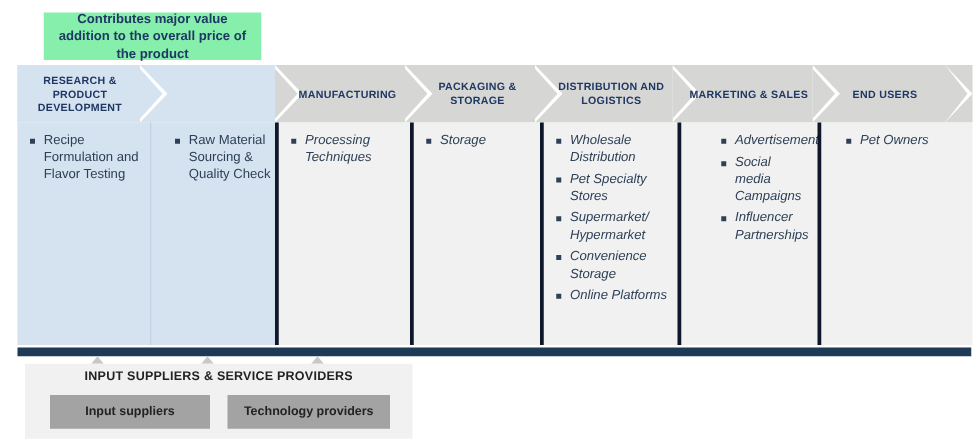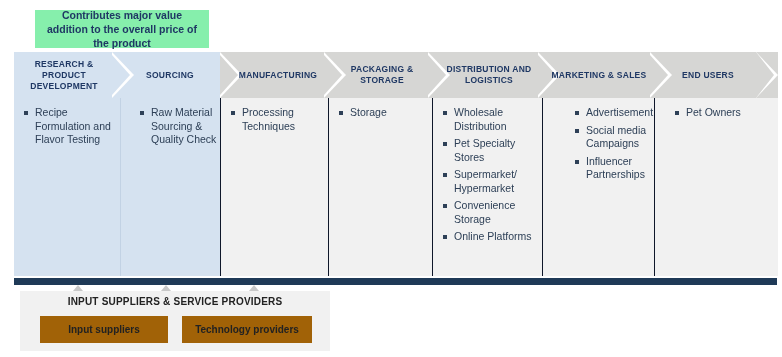--- a/index.html
+++ b/index.html
@@ -60,21 +60,21 @@
   #content-blue{
     position:absolute;left:0;top:46px;width:206px;height:178px;
     background:#d5e2f0;
   }
   .col{
     position:absolute;top:46px;height:178px;
     box-sizing:border-box;
     padding:8px 6px 0 10px;
   }
   .col.div-blue{border-left:1px solid #c2d2e4;}
-  .col.div-gray{border-left:1px solid #0f172a;}
+  .col.div-gray{border-left:3px solid #0f172a;font-style:italic;}
 
   ul.bullets{list-style:none;margin:0;padding:0;}
   ul.bullets li{
     position:relative;
     padding-left:11px;
     margin-bottom:4px;
     font-size:10.5px;line-height:13.5px;
     color:#2e4057;
   }
   ul.bullets li:before{
@@ -102,21 +102,21 @@
     position:absolute;left:20px;top:291px;width:310px;height:60px;
     background:#f1f1f1;
   }
   #bottom-title{
     position:absolute;left:20px;top:296px;width:310px;
     text-align:center;
     font-size:10px;font-weight:bold;letter-spacing:.2px;color:#222222;
   }
   .provider-btn{
     position:absolute;top:316px;height:27px;
-    background:#a16207;
+    background:#a3a3a3;
     display:flex;align-items:center;justify-content:center;
     font-size:10px;font-weight:bold;color:#222222;
   }
   #btn-input{left:40px;width:128px;}
   #btn-tech{left:182px;width:130px;}
 </style>
 </head>
 <body>
 
 <div id="callout">
@@ -167,23 +167,20 @@
   <div class="chev" style="left:742px;width:22px;">
     <svg width="22" height="46" viewBox="0 0 22 46">
       <polygon points="0,0 22,23 0,46" fill="#ffffff"></polygon>
       <polygon points="0,0 18,23 0,46" fill="#d6d6d4"></polygon>
     </svg>
   </div>
 
   <div class="hdr-label" style="left:0px;width:100px;">
     <span>RESEARCH &amp; PRODUCT DEVELOPMENT</span>
   </div>
-  <div class="hdr-label" style="left:106px;width:100px;">
-    <span>SOURCING</span>
-  </div>
   <div class="hdr-label" style="left:214px;width:100px;">
     <span>MANUFACTURING</span>
   </div>
   <div class="hdr-label" style="left:320px;width:96px;">
     <span>PACKAGING &amp; STORAGE</span>
   </div>
   <div class="hdr-label" style="left:424px;width:102px;">
     <span>DISTRIBUTION AND LOGISTICS</span>
   </div>
   <div class="hdr-label" style="left:532px;width:106px;">

